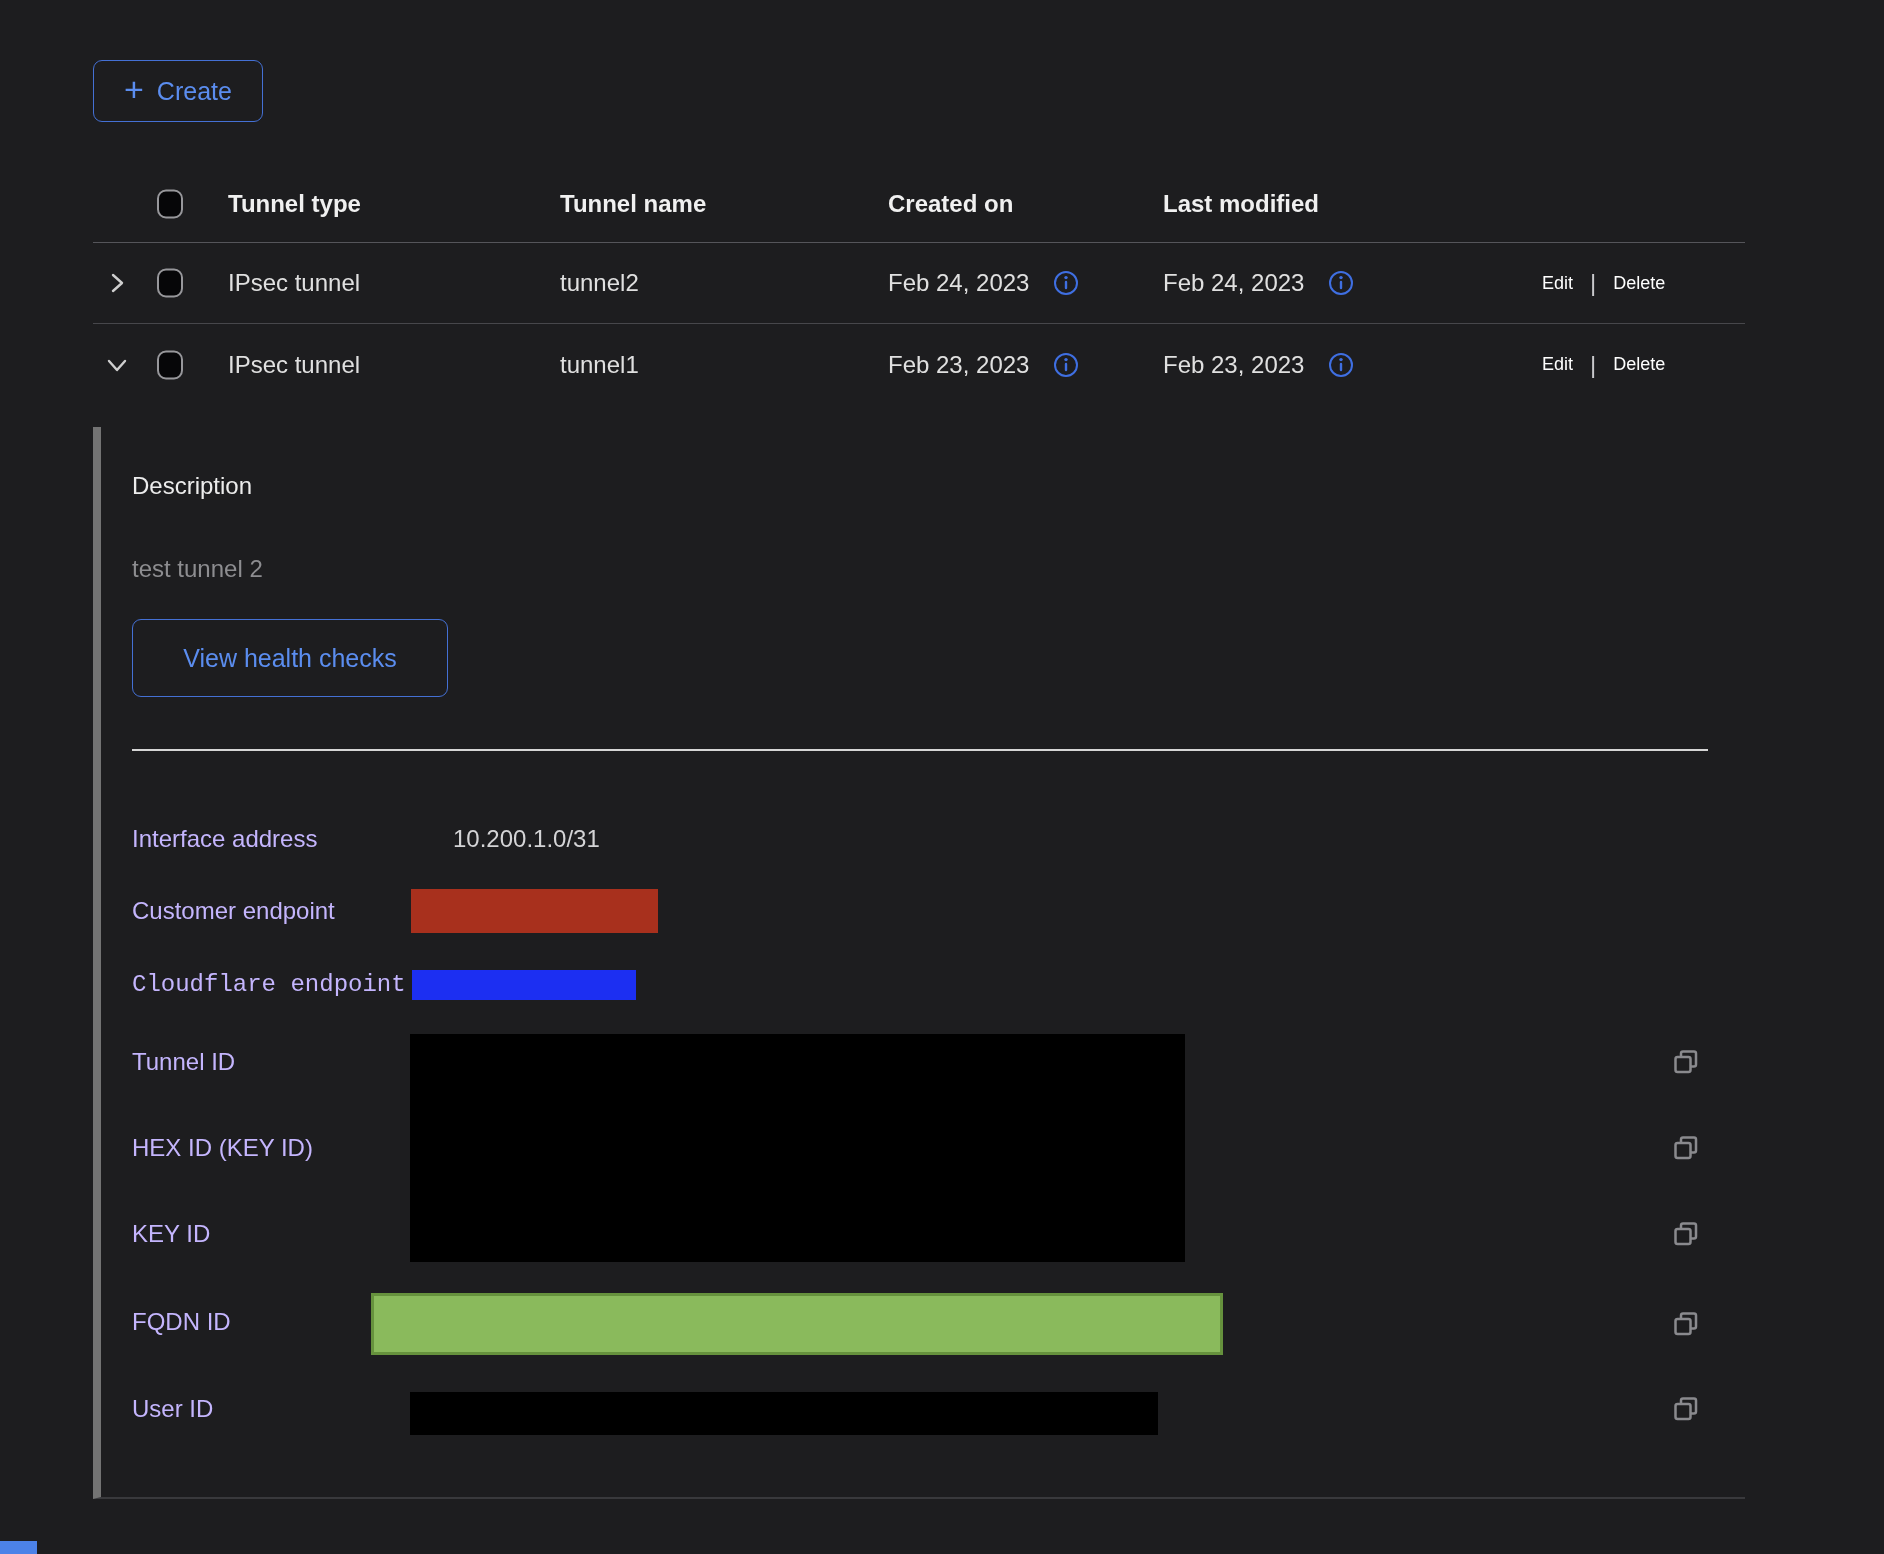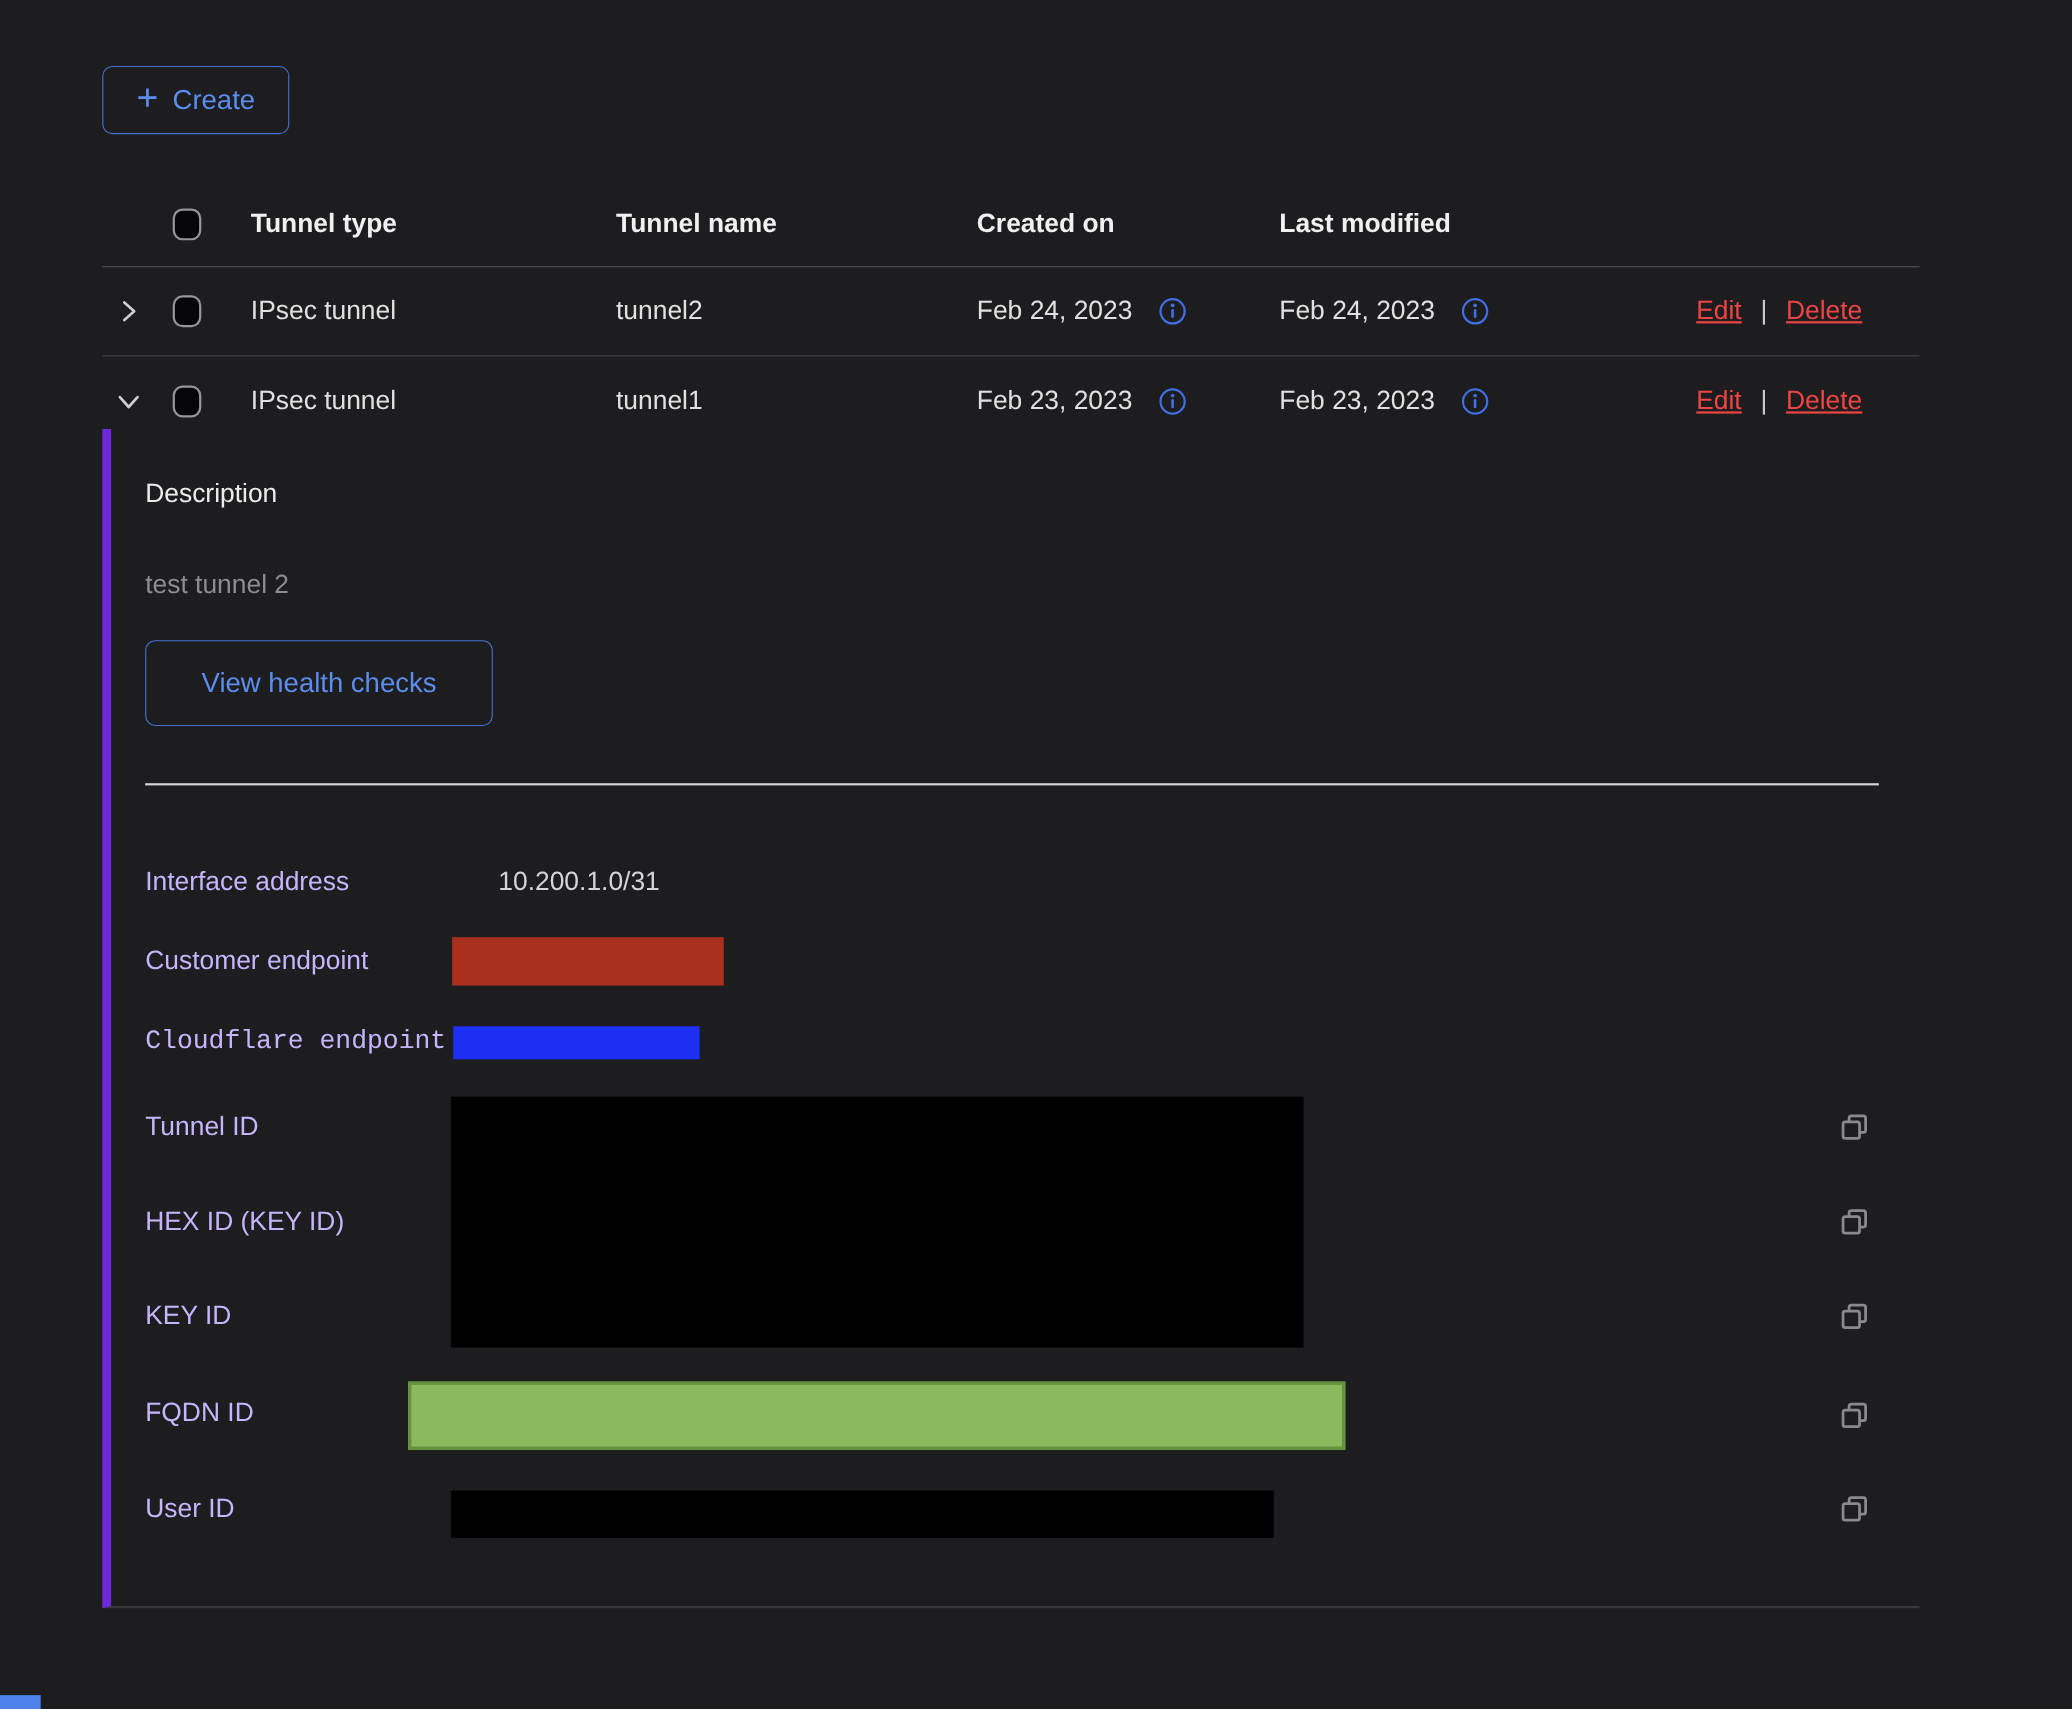--- a/index.html
+++ b/index.html
@@ -24,27 +24,27 @@
   .c-chev     { left:12px; width:28px; height:24px; }
   .c-check    { left:64px; }
   .c-type     { left:135px; }
   .c-name     { left:467px; }
   .c-created  { left:795px;  display:flex; align-items:center; gap:24px; }
   .c-modified { left:1070px; display:flex; align-items:center; gap:24px; }
   .c-actions  { left:1449px; display:flex; align-items:center; gap:17px; }
   .th { font-weight:700; color:#f0f0f0; }
   .checkbox { display:inline-block; width:26px; height:29px; border:2px solid #97979b;
               border-radius:9px; background:#060608; cursor:pointer; }
-  .link { color:#ef4444; text-decoration:underline; font-size:24px; cursor:pointer; }
+  .link { color:#ffffff; font-size:18px; cursor:pointer; }
   .pipe { color:#c9c9cc; font-size:24px; }
   .ico  { display:inline-block; line-height:0; }
 
   
-  .detail { position:absolute; left:93px; top:390px; width:1652px; height:1072px;
-    border-left:8px solid #6d28d9; border-bottom:2px solid #39393c; }
+  .detail { position:absolute; left:93px; top:427px; width:1652px; height:1072px;
+    border-left:8px solid #737373; border-bottom:2px solid #39393c; }
   .d-item { position:absolute; font-size:24px; color:#c4b5fd; height:28px; line-height:28px; white-space:nowrap; }
   .d-desc-label { left:31px; top:45px; color:#ececec; }
   .d-desc-value { left:31px; top:128px; color:#8d8d90; }
   .health-btn { position:absolute; left:31px; top:192px; width:316px; height:78px;
     display:flex; align-items:center; justify-content:center; background:transparent;
     border:1.5px solid #4470d4; border-radius:9px; color:#5b8def; font-size:25px; cursor:pointer; }
   .d-divider { position:absolute; left:31px; top:322px; width:1576px; height:2px; background:#d5d5d5; }
 
   .f-interface-label  { left:31px; top:398px; }
   .f-interface-value  { left:332px; top:398px; color:#d4d4d6;margin-left:20px; }

